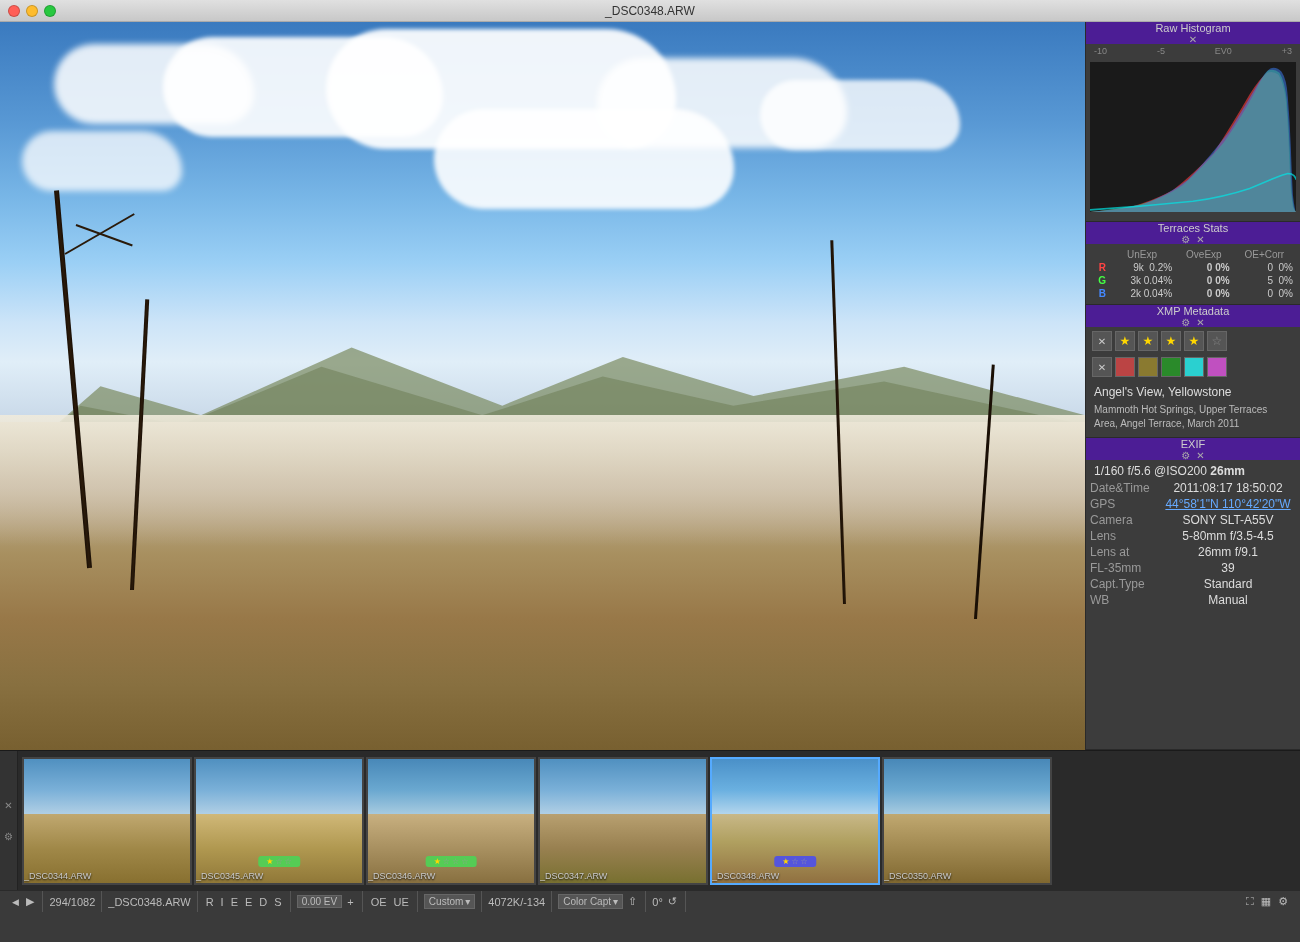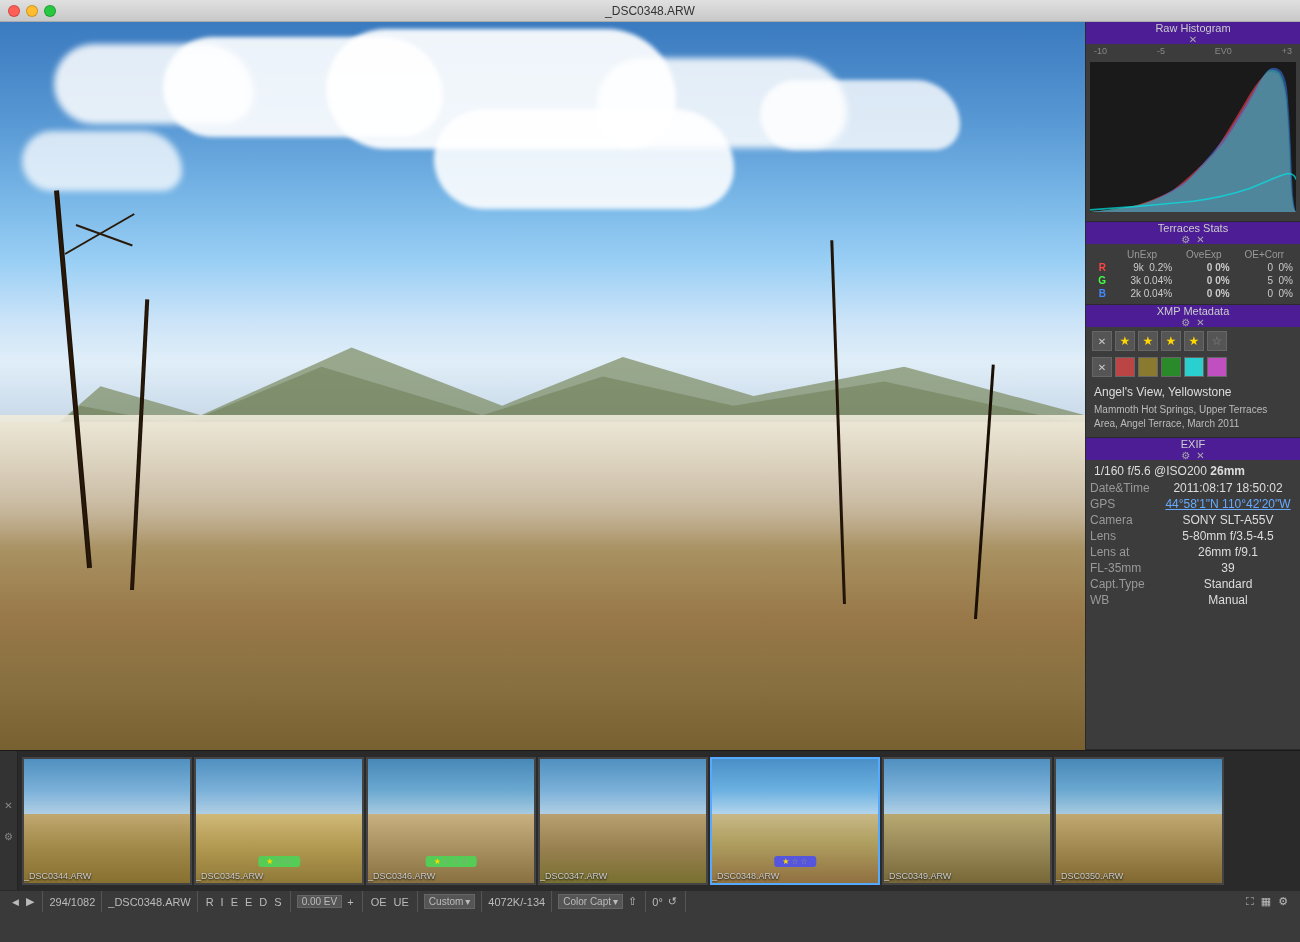--- a/index.html
+++ b/index.html
@@ -646,27 +646,20 @@
       <div class="thumb-rating">
         <div class="rating-bar blue-bar" style="background:#55d;">
           <span class="rating-star">★</span>
           <span class="rating-star empty">☆</span>
           <span class="rating-star empty">☆</span>
         </div>
       </div>
       <div class="thumb-label">_DSC0348.ARW</div>
     </div>
 
-    <div class="thumb">
-      <div class="thumb-scene">
-        <div class="ts-sky" style="background:linear-gradient(180deg,#5090c0,#7ab0d8,#c0d8e8);"></div>
-        <div style="position:absolute;bottom:0;left:0;right:0;height:55%;background:linear-gradient(180deg,#b8a870,#988858,#786838);"></div>
-      </div>
-      <div class="thumb-label">_DSC0349.ARW</div>
-    </div>
 
     <div class="thumb">
       <div class="thumb-scene">
         <div class="ts-sky" style="background:linear-gradient(180deg,#4888b8,#6aa8d0,#b8d4e4);"></div>
         <div style="position:absolute;bottom:0;left:0;right:0;height:55%;background:linear-gradient(180deg,#c0a870,#a08850,#806830);"></div>
       </div>
       <div class="thumb-label">_DSC0350.ARW</div>
     </div>
 
   </div>

